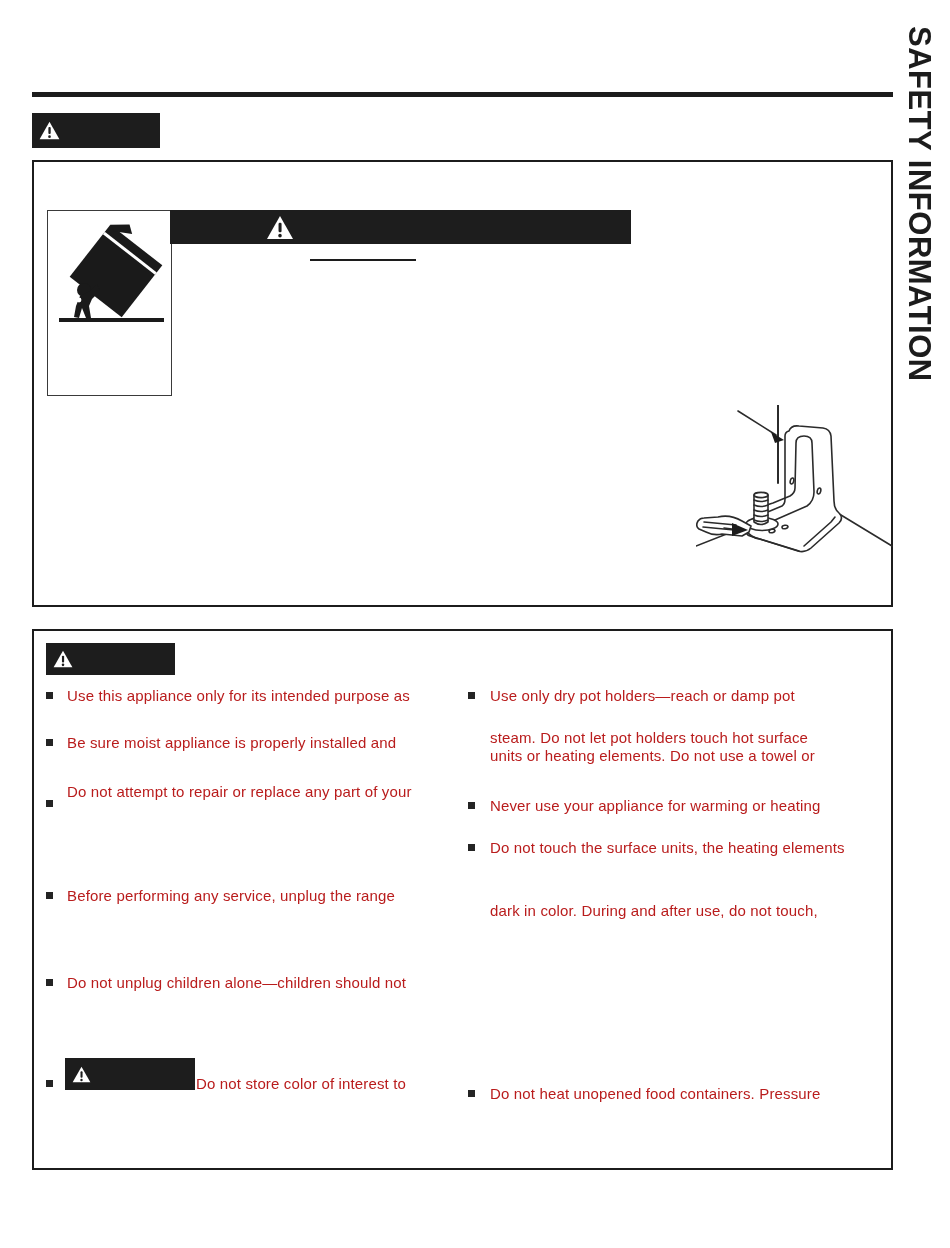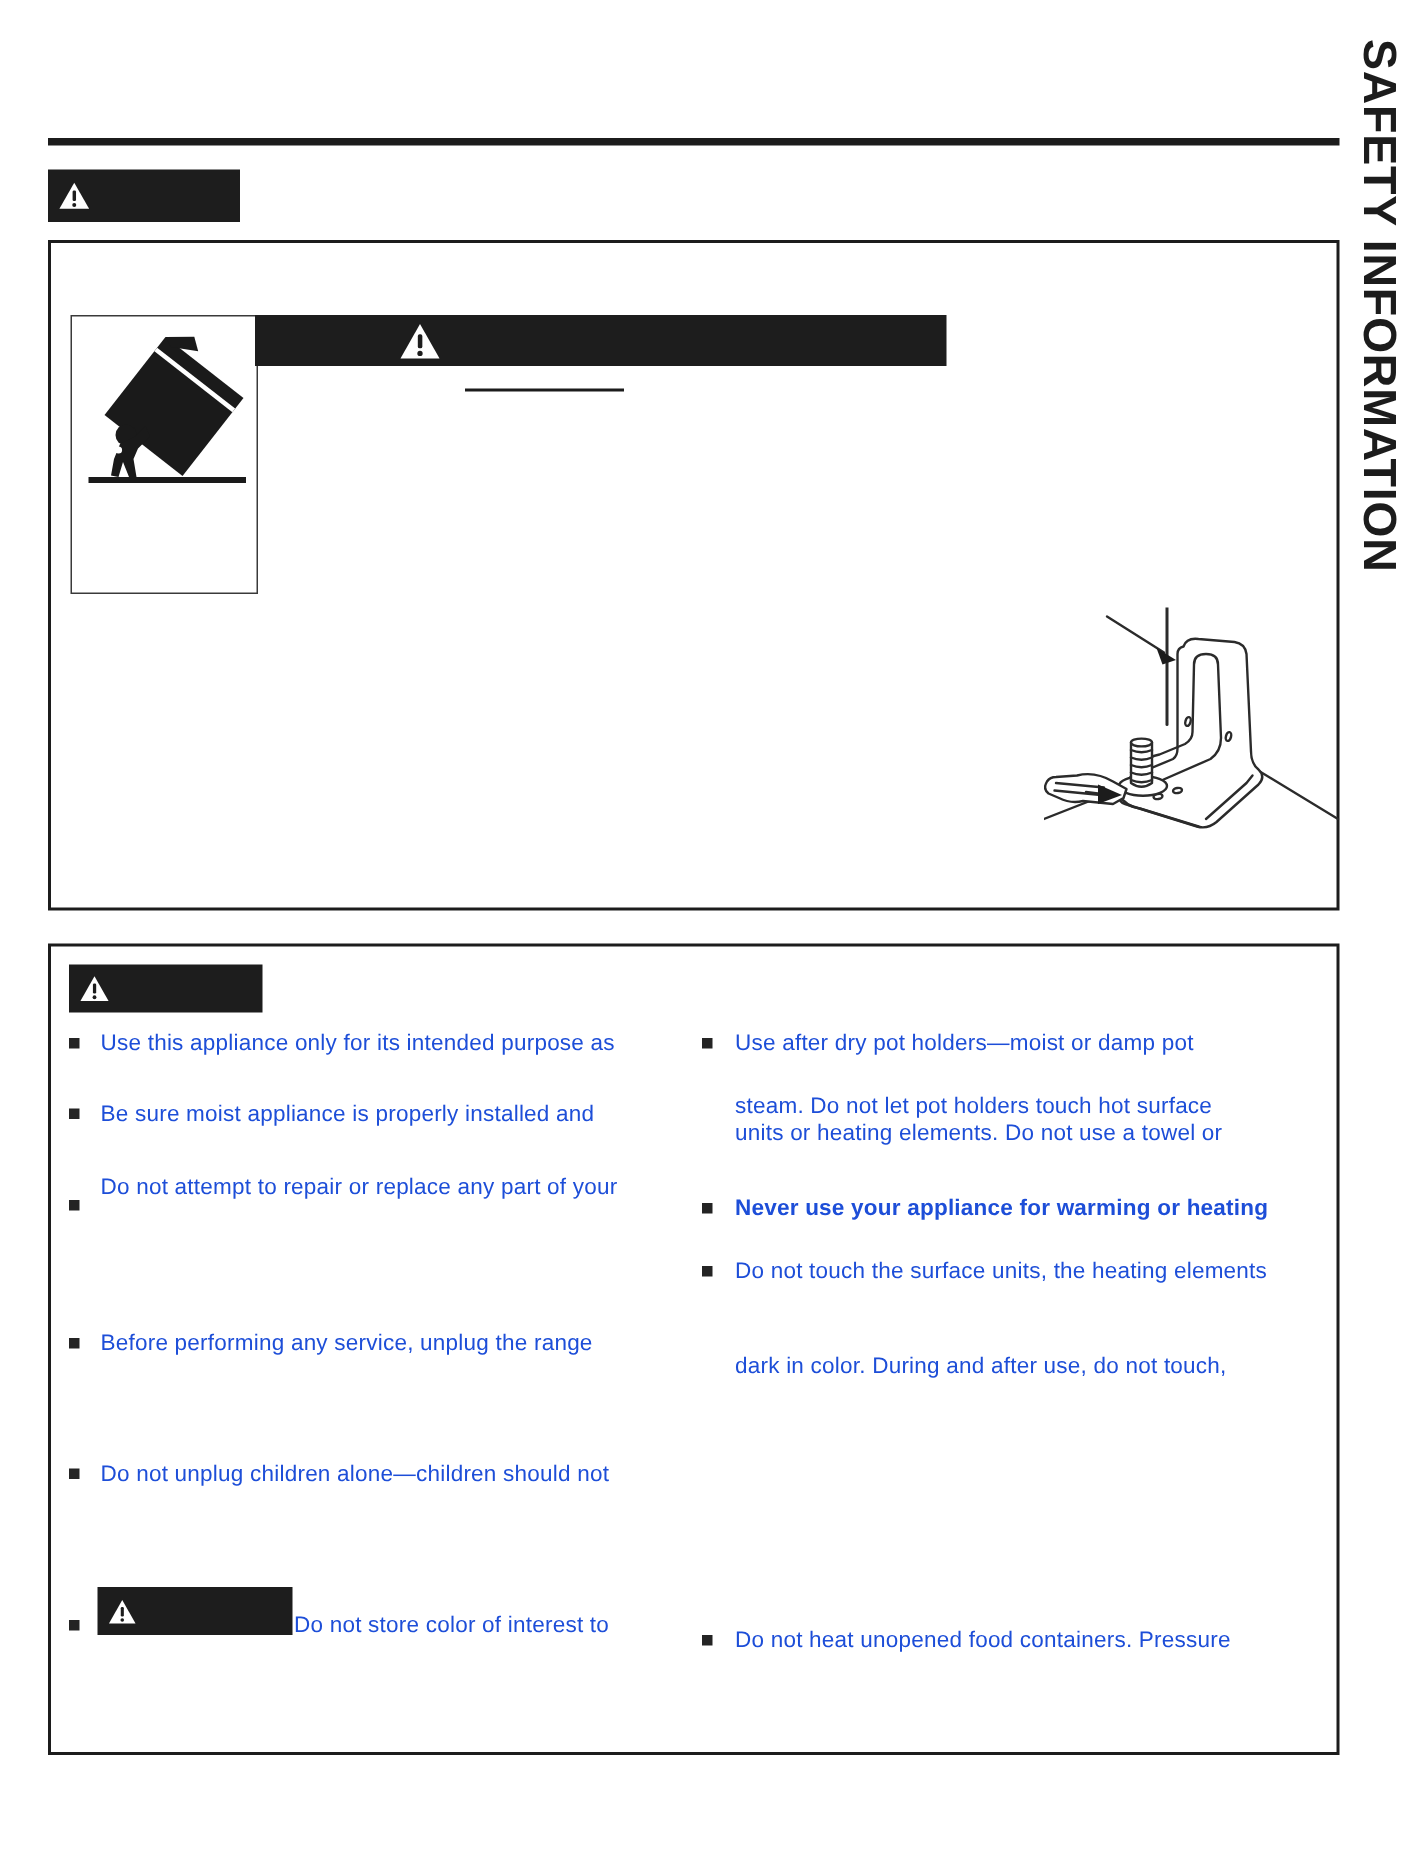--- a/index.html
+++ b/index.html
@@ -8,21 +8,21 @@
     font-family:"Liberation Sans", sans-serif;color:#2d2d2d;overflow:hidden;
   }
   .abs{position:absolute;}
   .rule{position:absolute;background:#1c1c1c;}
   .blackbox{
     position:absolute;background:#1d1d1d;display:flex;align-items:center;
   }
   .framed{position:absolute;border:2px solid #1c1c1c;background:#fff;}
   .thinframed{position:absolute;border:1px solid #3a3a3a;background:#fff;}
   .line{
-    position:absolute;font-size:15px;line-height:18px;color:#1d4ed8;
+    position:absolute;font-size:15px;line-height:18px;color:#b91c1c;
     letter-spacing:0.15px;white-space:nowrap;
   }
   .sq{position:absolute;width:7px;height:7px;background:#242424;}
   .side-title{
     position:absolute;left:901px;top:26px;height:400px;
     writing-mode:vertical-rl;text-orientation:mixed;
     font-size:31px;font-weight:bold;color:#1c1c1c;letter-spacing:0.5px;
     white-space:nowrap;
   }
   svg{display:block;}
@@ -134,27 +134,27 @@
   <div class="blackbox" style="left:31px;top:427px;width:123px;height:32px;padding-left:7px;">
     <svg width="19" height="17" viewBox="0 0 26 24">
       <polygon points="13,1 25.5,23 0.5,23" fill="#ffffff"></polygon>
       <rect x="11.6" y="7.5" width="2.9" height="9" rx="1.2" fill="#1d1d1d"></rect>
       <circle cx="13" cy="19.8" r="1.7" fill="#1d1d1d"></circle>
     </svg>
   </div>
   <div class="line" style="left:162px;top:444px;">Do not store color of interest to</div>
 
   <div class="sq" style="left:434px;top:61px;"></div>
-  <div class="line" style="left:456px;top:56px;">Use after dry pot holders—moist or damp pot</div>
+  <div class="line" style="left:456px;top:56px;">Use only dry pot holders—reach or damp pot</div>
 
   <div class="line" style="left:456px;top:98px;">steam. Do not let pot holders touch hot surface</div>
   <div class="line" style="left:456px;top:116px;">units or heating elements. Do not use a towel or</div>
 
   <div class="sq" style="left:434px;top:171px;"></div>
-  <div class="line" style="left:456px;top:166px;font-weight:bold;">Never use your appliance for warming or heating</div>
+  <div class="line" style="left:456px;top:166px;">Never use your appliance for warming or heating</div>
 
   <div class="sq" style="left:434px;top:213px;"></div>
   <div class="line" style="left:456px;top:271px;">dark in color. During and after use, do not touch,</div>
 
   <div class="line" style="left:456px;top:208px;">Do not touch the surface units, the heating elements</div>
 
   <div class="sq" style="left:434px;top:459px;"></div>
   <div class="line" style="left:456px;top:454px;">Do not heat unopened food containers. Pressure</div>
 </div>
 

